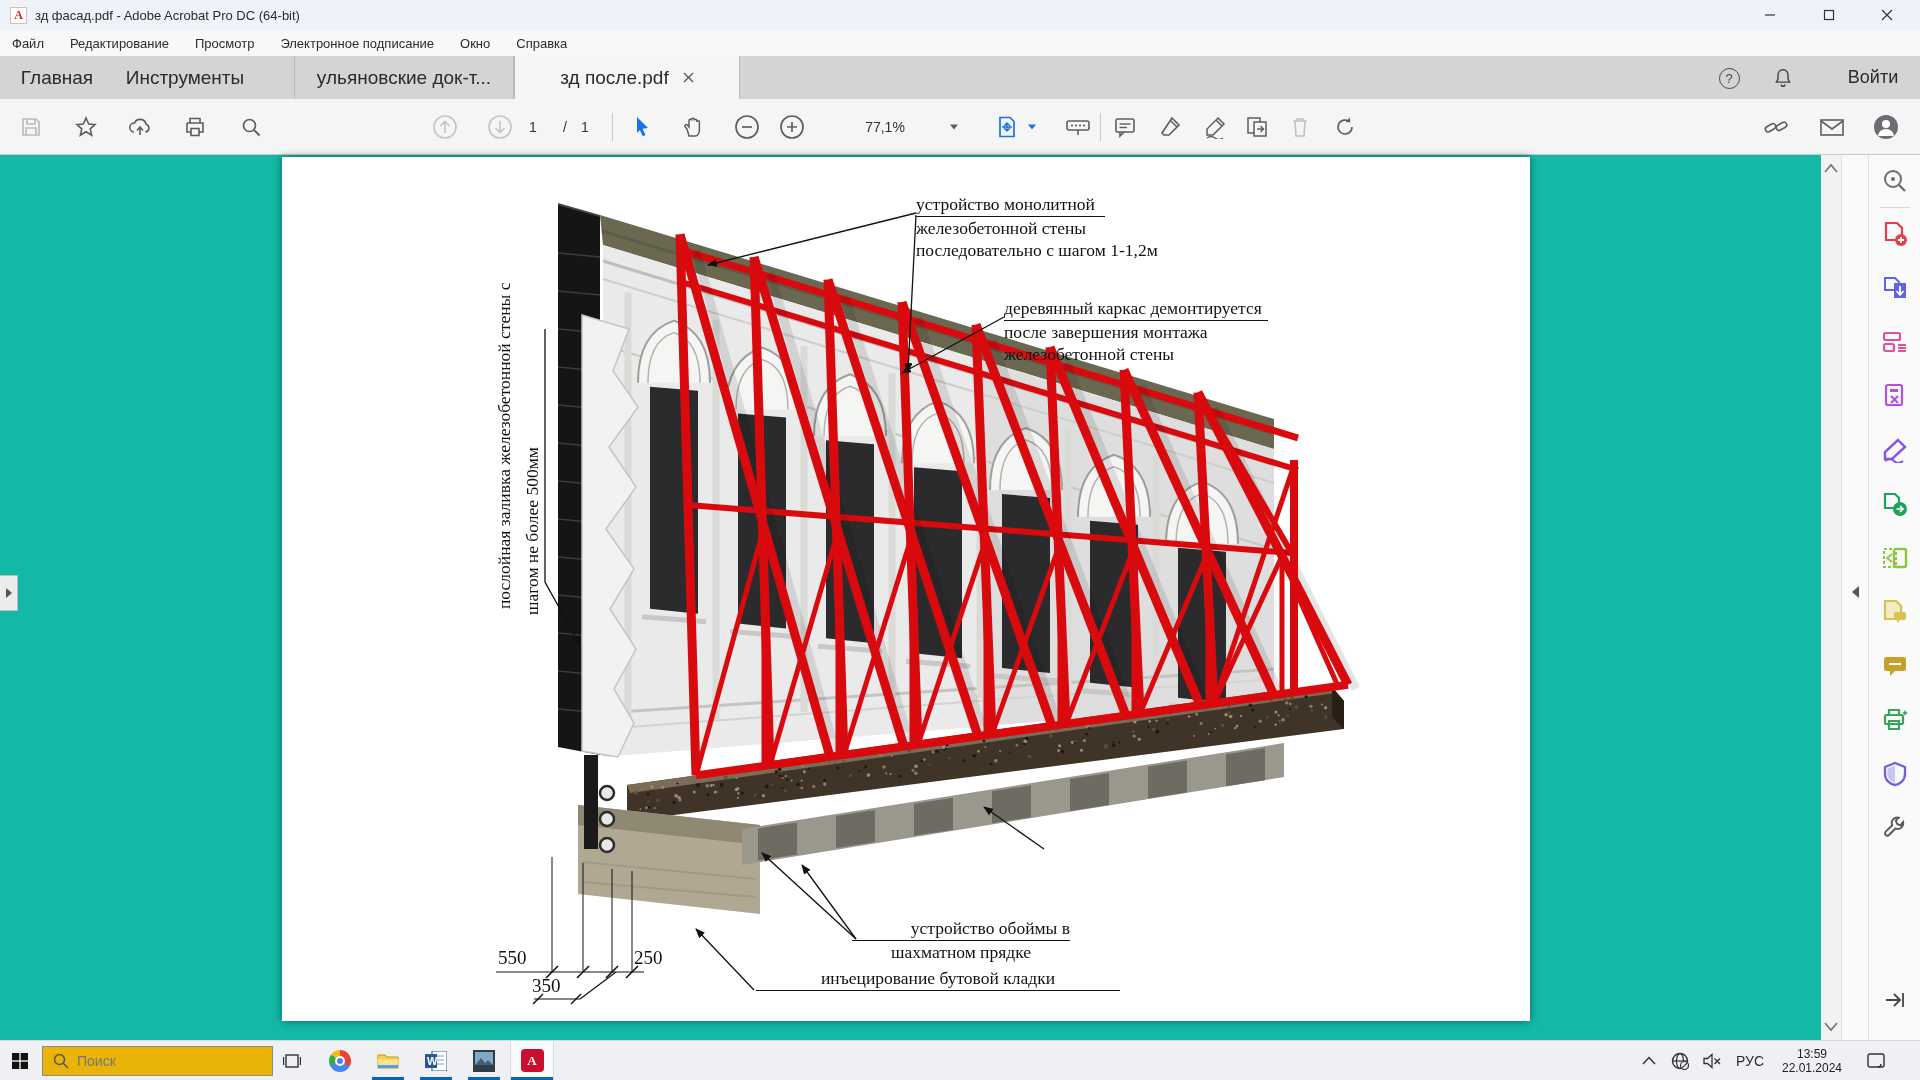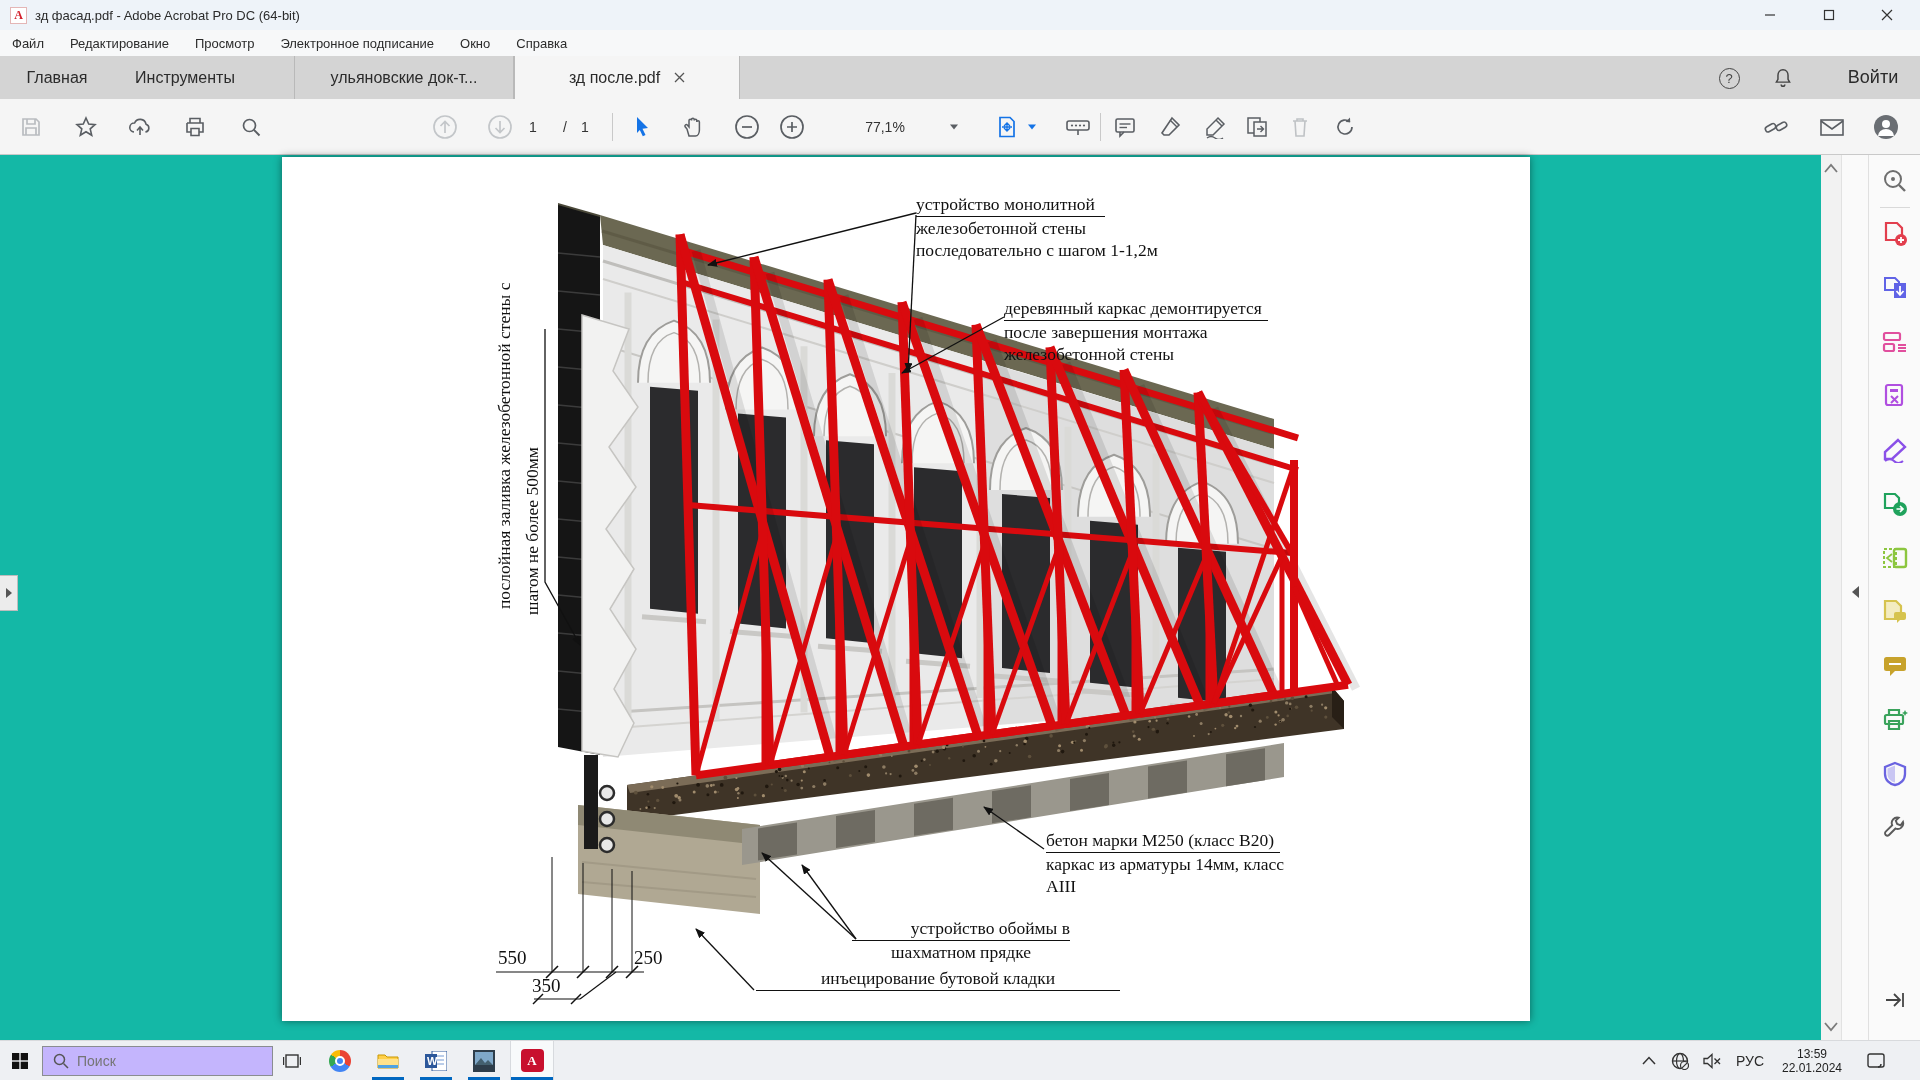--- a/index.html
+++ b/index.html
@@ -15,21 +15,21 @@
     color:#d31f2b; font-weight:bold; font-size:12px; font-family:"Liberation Serif",serif; }
   .wbtn { position:absolute; top:0; width:46px; height:30px; display:flex;
     align-items:center; justify-content:center; }
   
   #menubar { position:absolute; left:0; top:30px; width:1920px; height:26px;
     background:#f7f8f9; display:flex; align-items:center; gap:26px; padding-left:12px; }
   #menubar span { font-size:13px; }
   
   #tabbar { position:absolute; left:0; top:56px; width:1920px; height:43px; background:#d4d4d4; }
   .navtab { position:absolute; top:0; height:43px; display:flex; align-items:center;
-    justify-content:center; font-size:16px; }
+    justify-content:center; font-size:19px; }
   .doctab { border-left:1px solid #b9b9b9; border-right:1px solid #b9b9b9; }
   .doctab.active { background:#f5f5f5; border-bottom:none; }
   .tbr-ico { position:absolute; top:9px; width:26px; height:26px; display:flex;
     align-items:center; justify-content:center; }
   
   #toolbar { position:absolute; left:0; top:99px; width:1920px; height:56px;
     background:#f5f5f5; border-bottom:1px solid #c9c9c9; }
   .tbi { position:absolute; top:50%; transform:translate(-50%,-50%); display:flex;
     align-items:center; justify-content:center; }
   .vdiv { position:absolute; top:14px; width:1px; height:28px; background:#c9c9c9; }
@@ -52,21 +52,21 @@
     align-items:center; padding-top:12px; gap:26px; }
   .rail-ico { width:28px; height:28px; display:flex; align-items:center; justify-content:center; flex:0 0 auto; }
   #nav-open-tab { position:absolute; left:0; top:420px; width:18px; height:36px;
     background:#ececec; border:1px solid #bdbdbd; border-left:none; display:flex;
     align-items:center; justify-content:center; }
   
   #taskbar { position:absolute; left:0; top:1040px; width:1920px; height:40px;
     background:#eef0f3; border-top:1px solid #d8dadd; }
   .tkbtn { position:absolute; top:0; height:39px; display:flex; align-items:center; justify-content:center; }
   #tk-search { position:absolute; left:42px; top:5px; width:231px; height:30px;
-    background:#c4b5fd; border:1px solid #8a8d90; display:flex; align-items:center; }
+    background:#eab308; border:1px solid #8a8d90; display:flex; align-items:center; }
   #tk-search input { border:none; outline:none; font-size:14px; color:#555; width:170px;
     font-family:"Liberation Sans",sans-serif; background:transparent; }
   .runbar { position:absolute; top:36px; height:3px; background:#0067c0; }
   .tray { position:absolute; top:0; height:39px; display:flex; align-items:center; justify-content:center; }
   #clockblock { position:absolute; left:1777px; top:0; width:70px; height:39px;
     display:flex; flex-direction:column; align-items:center; justify-content:center;
     font-size:12px; line-height:14px; color:#222; }
 </style>
 </head>
 <body>
@@ -636,25 +636,20 @@
     <div class="ann" style="left:634px; top:36px">
       <div class="ul" style="display:inline-block; padding-right:10px">устройство монолитной</div>
       <div>железобетонной стены</div>
       <div>последовательно с шагом 1-1,2м</div>
     </div>
     <div class="ann" style="left:722px; top:140px">
       <div class="ul" style="display:inline-block; padding-right:6px">деревянный каркас демонтируется</div>
       <div>после завершения монтажа</div>
       <div>железобетонной стены</div>
     </div>
-    <div class="ann" style="left:764px; top:672px">
-      <div class="ul" style="display:inline-block; padding-right:6px">бетон марки М250 (класс В20)</div>
-      <div>каркас из арматуры 14мм, класс</div>
-      <div>АIII</div>
-    </div>
     <div class="ann" style="left:570px; top:760px; width:218px">
       <div class="ul" style="text-align:right">устройство обоймы в</div>
       <div style="text-align:center">шахматном прядке</div>
     </div>
     <div class="ann" style="left:474px; top:810px; width:364px">
       <div class="ul" style="text-align:center">инъецирование бутовой кладки</div>
     </div>
     <div class="vtext" style="left:212px; top:34px; height:418px">послойная заливка железобетонной стены с</div>
     <div class="vtext" style="left:240px; top:158px; height:300px">шагом не более 500мм</div>
     <div class="dim" style="left:216px; top:790px; width:46px">550</div>

